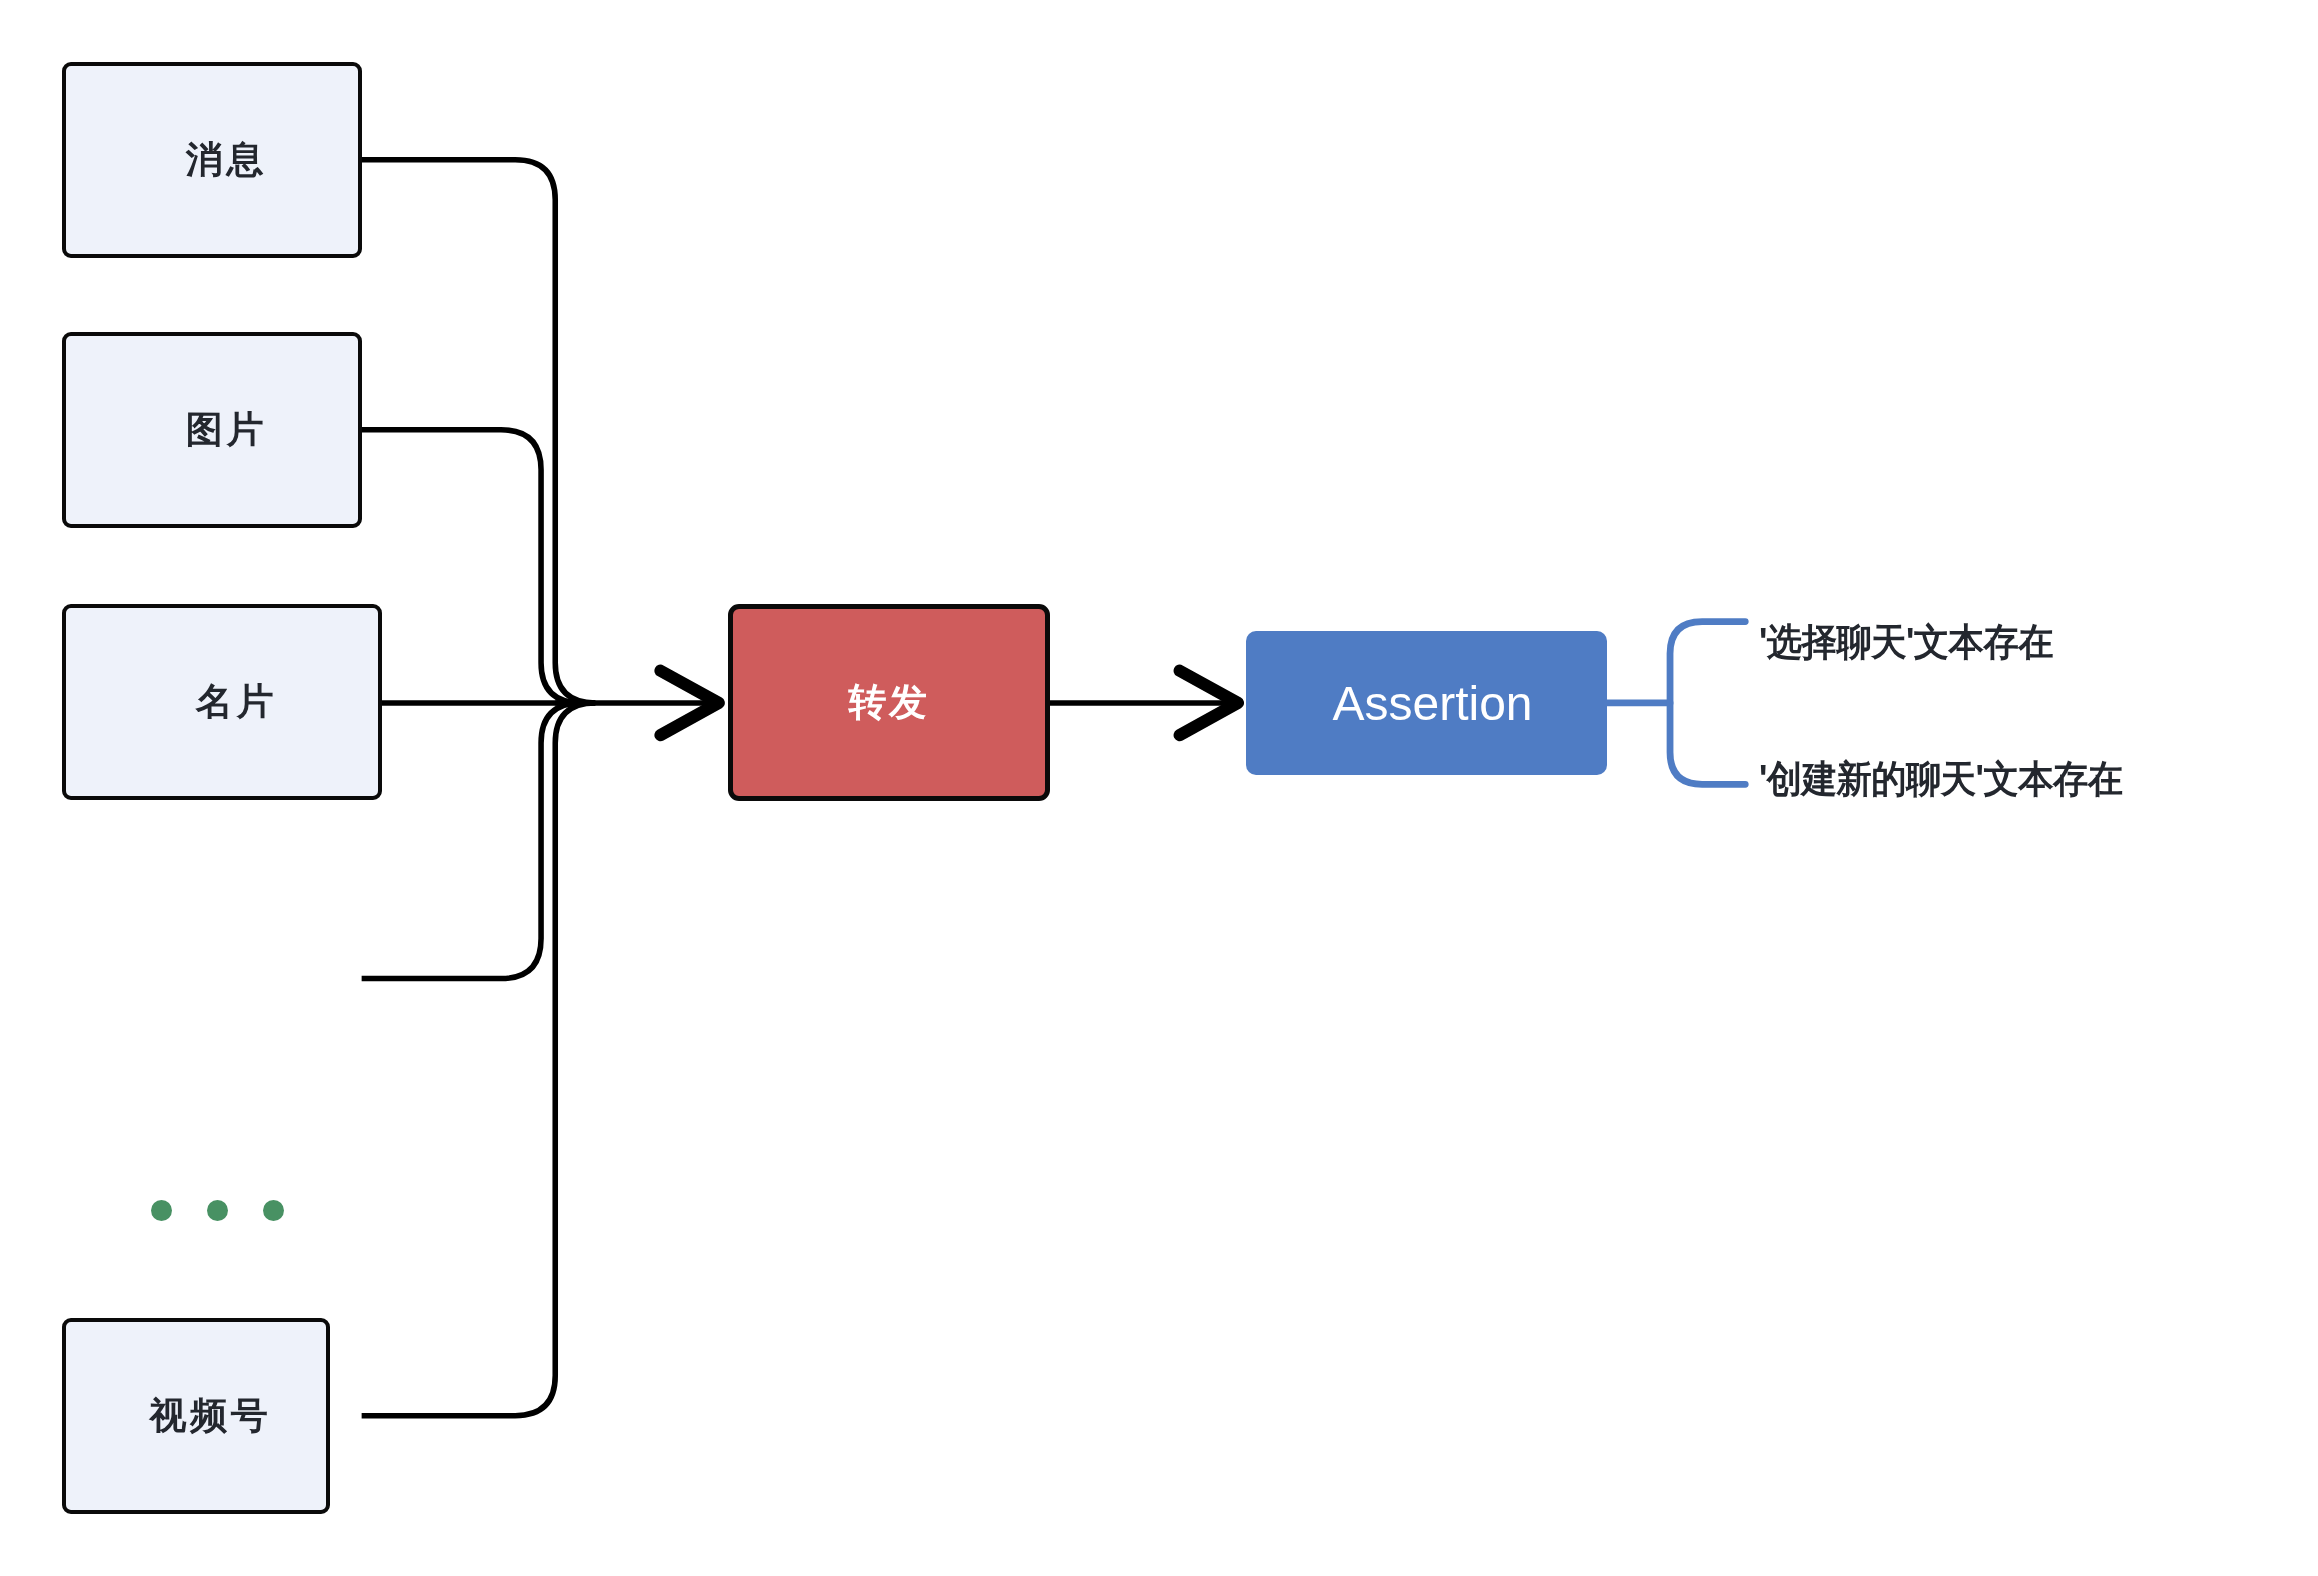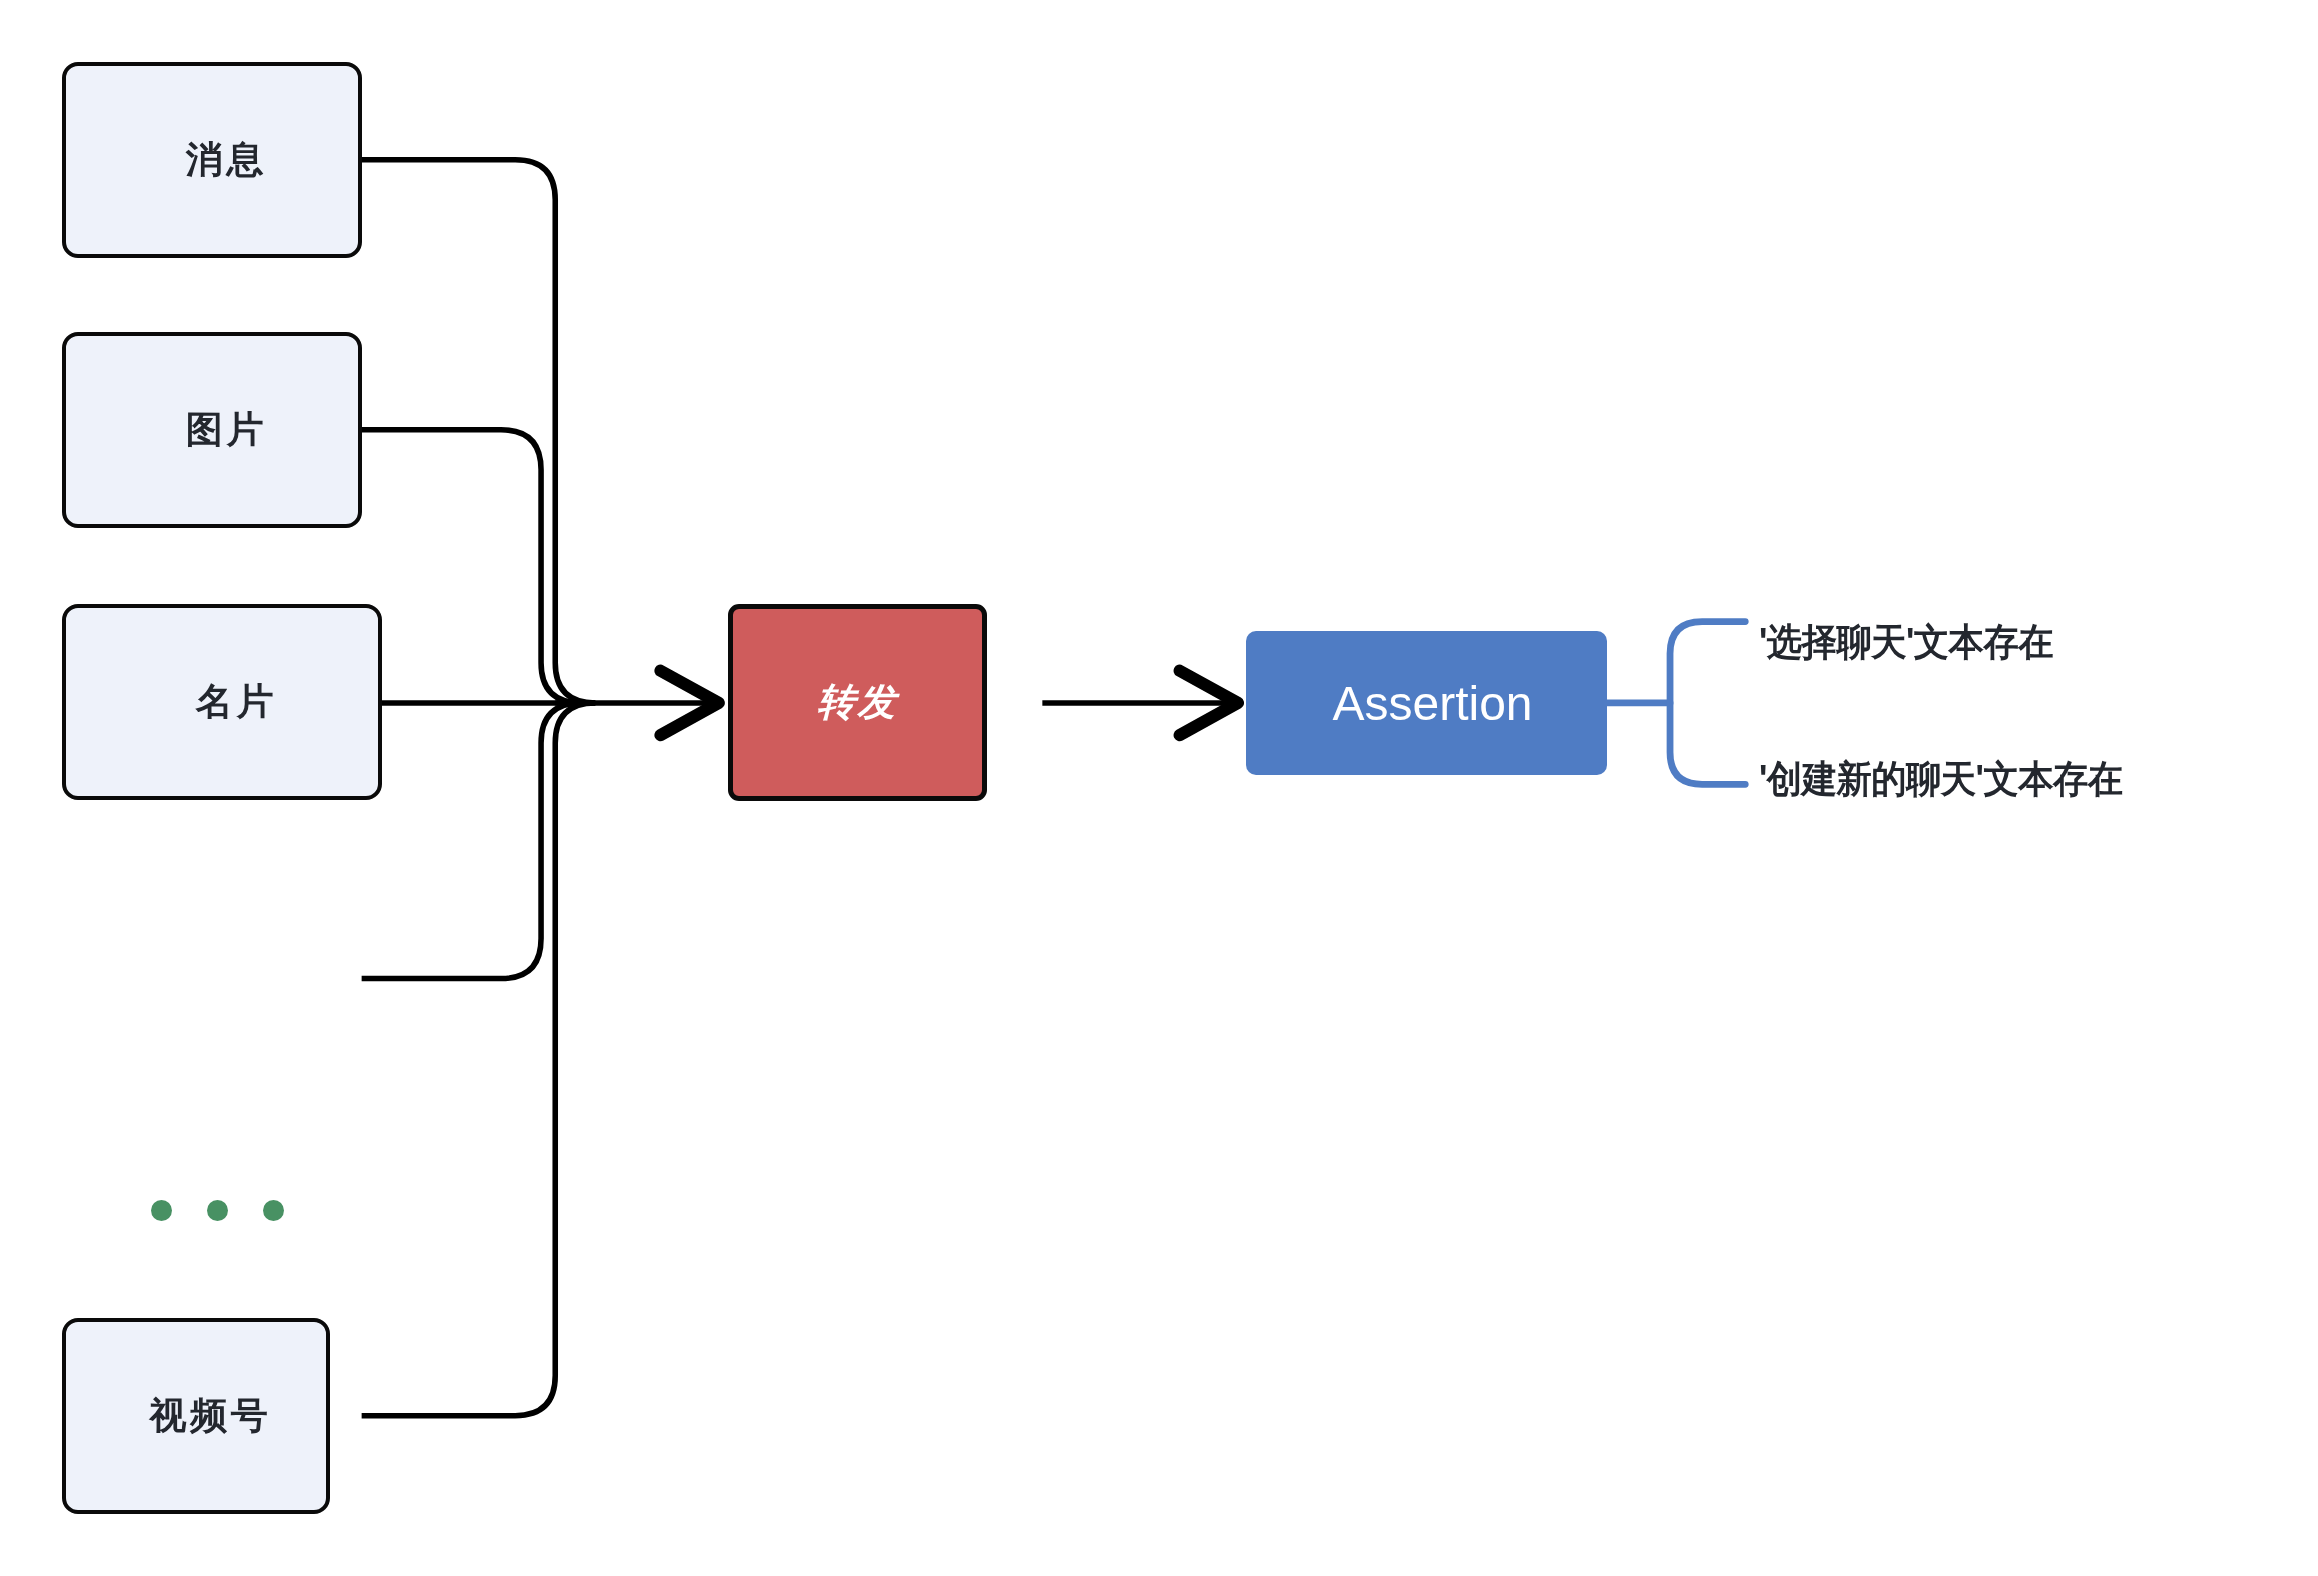--- a/index.html
+++ b/index.html
@@ -29,21 +29,21 @@
     position: absolute;
     box-sizing: border-box;
     display: flex;
     align-items: center;
     justify-content: center;
     text-align: center;
   }
   .node-source {
     background: #eef2fa;
     border: 4.3px solid #0a0a0a;
-    border-radius: 16px;
+    border-radius: 9px;
     color: #23272e;
     font-weight: bold;
     font-size: 37px;
     letter-spacing: 3.7px;
     padding-left: 29px;
   }
   .node-action {
     background: #cf5c5c;
     border: 5px solid #0a0a0a;
     border-radius: 11px;
@@ -131,21 +131,21 @@
   <div class="ellipsis-dots" style="left:151px; top:1200px;">
     <span></span>
     <span></span>
     <span></span>
   </div>
 
   <div class="node node-source" style="left:62px; top:1318px; width:268px; height:196px;font-family:Liberation Serif, serif;">
     <span>视频号</span>
   </div>
 
-  <div class="node node-action" style="left:728px; top:604px; width:259px; height:197px;font-style:italic;">
+  <div class="node node-action" style="left:728px; top:604px; width:322px; height:197px;">
     <span>转发</span>
   </div>
 
   <div class="node node-assertion" style="left:1246px; top:631px; width:361px; height:144px;padding-left:12px;">
     <span>Assertion</span>
   </div>
 
   <div class="assert-label" style="left:1759px; top:617px;">
     <span>'选择聊天'文本存在</span>
   </div>

